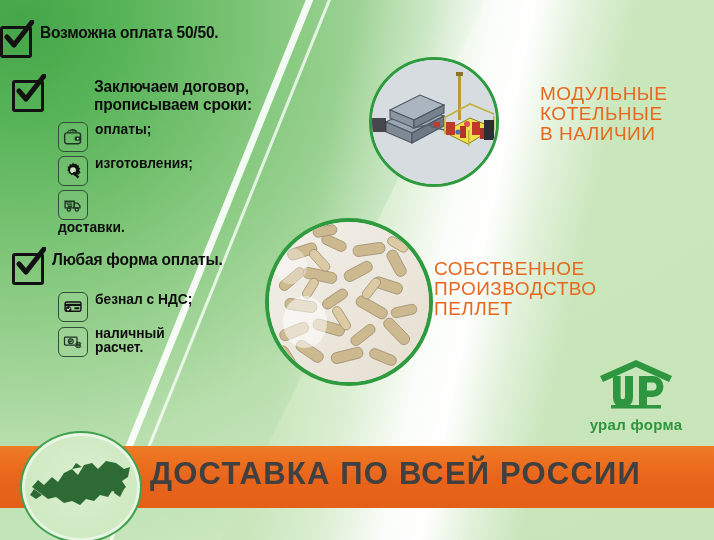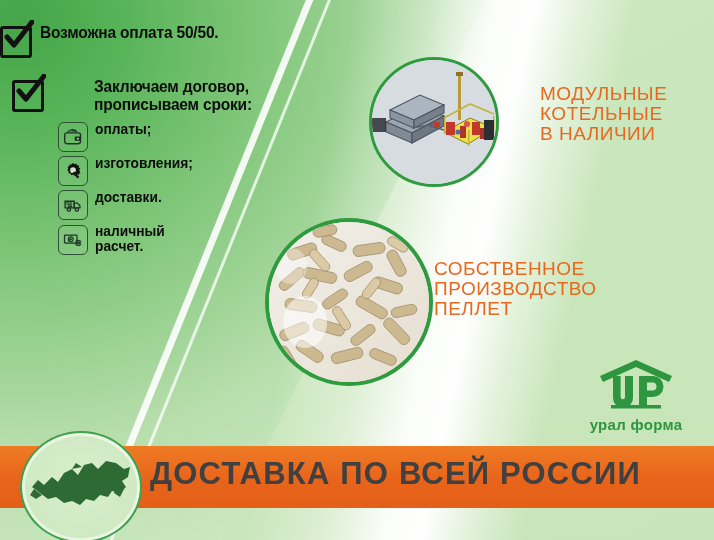--- a/index.html
+++ b/index.html
@@ -169,34 +169,54 @@
         <svg viewBox="0 0 24 24">
           <path d="M12 2.2 l1.7 1.6 2.2-.8 .9 2.2 2.3 .2 -.2 2.3 1.9 1.3 -1.3 1.9 .9 2.2 -2.2 .8 -.5 2.3 -2.3-.3 -1.5 1.8 -1.8-1.4 -2.2 .8 -.9-2.2 -2.3-.2 .2-2.3 -1.9-1.3 1.3-1.9 -.9-2.2 2.2-.8 .5-2.3 2.3 .3z" fill="#111"></path>
           <circle cx="12" cy="11" r="3.4" fill="#cfe8c3"></circle>
           <path d="M13.5 12.5 l6 6.5 -2 2 -6-6.5z" fill="#111"></path>
           <path d="M18.2 16.8 l3 -3.4 -2.6 -.1 -1.3 1.5z" fill="#111"></path>
         </svg>
       </div>
       <div class="sub-text">изготовления;</div>
     </div>
 
-    <div class="sub-row" style="margin-left:58px;">
+    <div class="sub-row" style="margin-left:58px;flex-direction:column;">
       <div class="sub-ico">
         <svg viewBox="0 0 24 24">
           <path d="M2.5 7.5 h11 v8 h-11z" fill="none" stroke="#1d3324" stroke-width="1.6"></path>
           <path d="M13.5 9.8 h3.8 l3 3.2 v2.5 h-6.8z" fill="none" stroke="#1d3324" stroke-width="1.6"></path>
           <circle cx="7" cy="17.4" r="2" fill="none" stroke="#1d3324" stroke-width="1.6"></circle>
           <circle cx="16.6" cy="17.4" r="2" fill="none" stroke="#1d3324" stroke-width="1.6"></circle>
           <path d="M3.5 9.6 h7 M5 11.6 h5.5 M6.5 13.6 h4" stroke="#1d3324" stroke-width="1.3" stroke-linecap="round"></path>
         </svg>
       </div>
       <div class="sub-text">доставки.</div>
     </div>
 
-
+    <div class="row" style="margin-top:16px;margin-left:12px;">
+      <div class="chk">
+        <svg viewBox="0 0 32 32">
+            <path d="M5 17 L12 25 L30 2" fill="none" stroke="#111" stroke-width="5" stroke-linecap="round" stroke-linejoin="round"></path>
+          </svg>
+      </div>
+      <div class="big-text">Любая форма оплаты.</div>
+    </div>
+
+    <div class="sub-row" style="margin-left:58px;margin-top:7px;">
+      <div class="sub-ico">
+        <svg viewBox="0 0 24 24">
+          <rect x="2.5" y="6" width="19" height="11" rx="1.6" fill="none" stroke="#111" stroke-width="1.7"></rect>
+          <rect x="2.5" y="8.2" width="19" height="2.6" fill="#111"></rect>
+          <rect x="13.5" y="12.2" width="6.2" height="2.6" rx="1" fill="#111"></rect>
+          <circle cx="6.6" cy="14.6" r="3.4" fill="#111"></circle>
+          <path d="M4.9 14.6 l1.2 1.3 2.3-2.6" fill="none" stroke="#cfe8c3" stroke-width="1.3" stroke-linecap="round" stroke-linejoin="round"></path>
+        </svg>
+      </div>
+      <div class="sub-text">безнал с НДС;</div>
+    </div>
 
     <div class="sub-row" style="margin-left:58px;align-items:flex-start;">
       <div class="sub-ico" style="margin-top:1px;">
         <svg viewBox="0 0 24 24">
           <rect x="1.8" y="6.2" width="15" height="9.6" rx="1" fill="none" stroke="#1d3324" stroke-width="1.5"></rect>
           <circle cx="9.3" cy="11" r="3" fill="none" stroke="#1d3324" stroke-width="1.3"></circle>
           <path d="M8.3 12.9 v-3.6 h1.4 a1.1 1.1 0 0 1 0 2.2 h-1.4 M7.7 11.6 h2.1" stroke="#1d3324" stroke-width="1" fill="none" stroke-linecap="round"></path>
           <ellipse cx="18.3" cy="13.5" rx="3.2" ry="1.1" fill="none" stroke="#1d3324" stroke-width="1.2"></ellipse>
           <ellipse cx="18.3" cy="15.6" rx="3.2" ry="1.1" fill="none" stroke="#1d3324" stroke-width="1.2"></ellipse>
           <ellipse cx="18.3" cy="17.6" rx="3.2" ry="1.1" fill="none" stroke="#1d3324" stroke-width="1.2"></ellipse>

